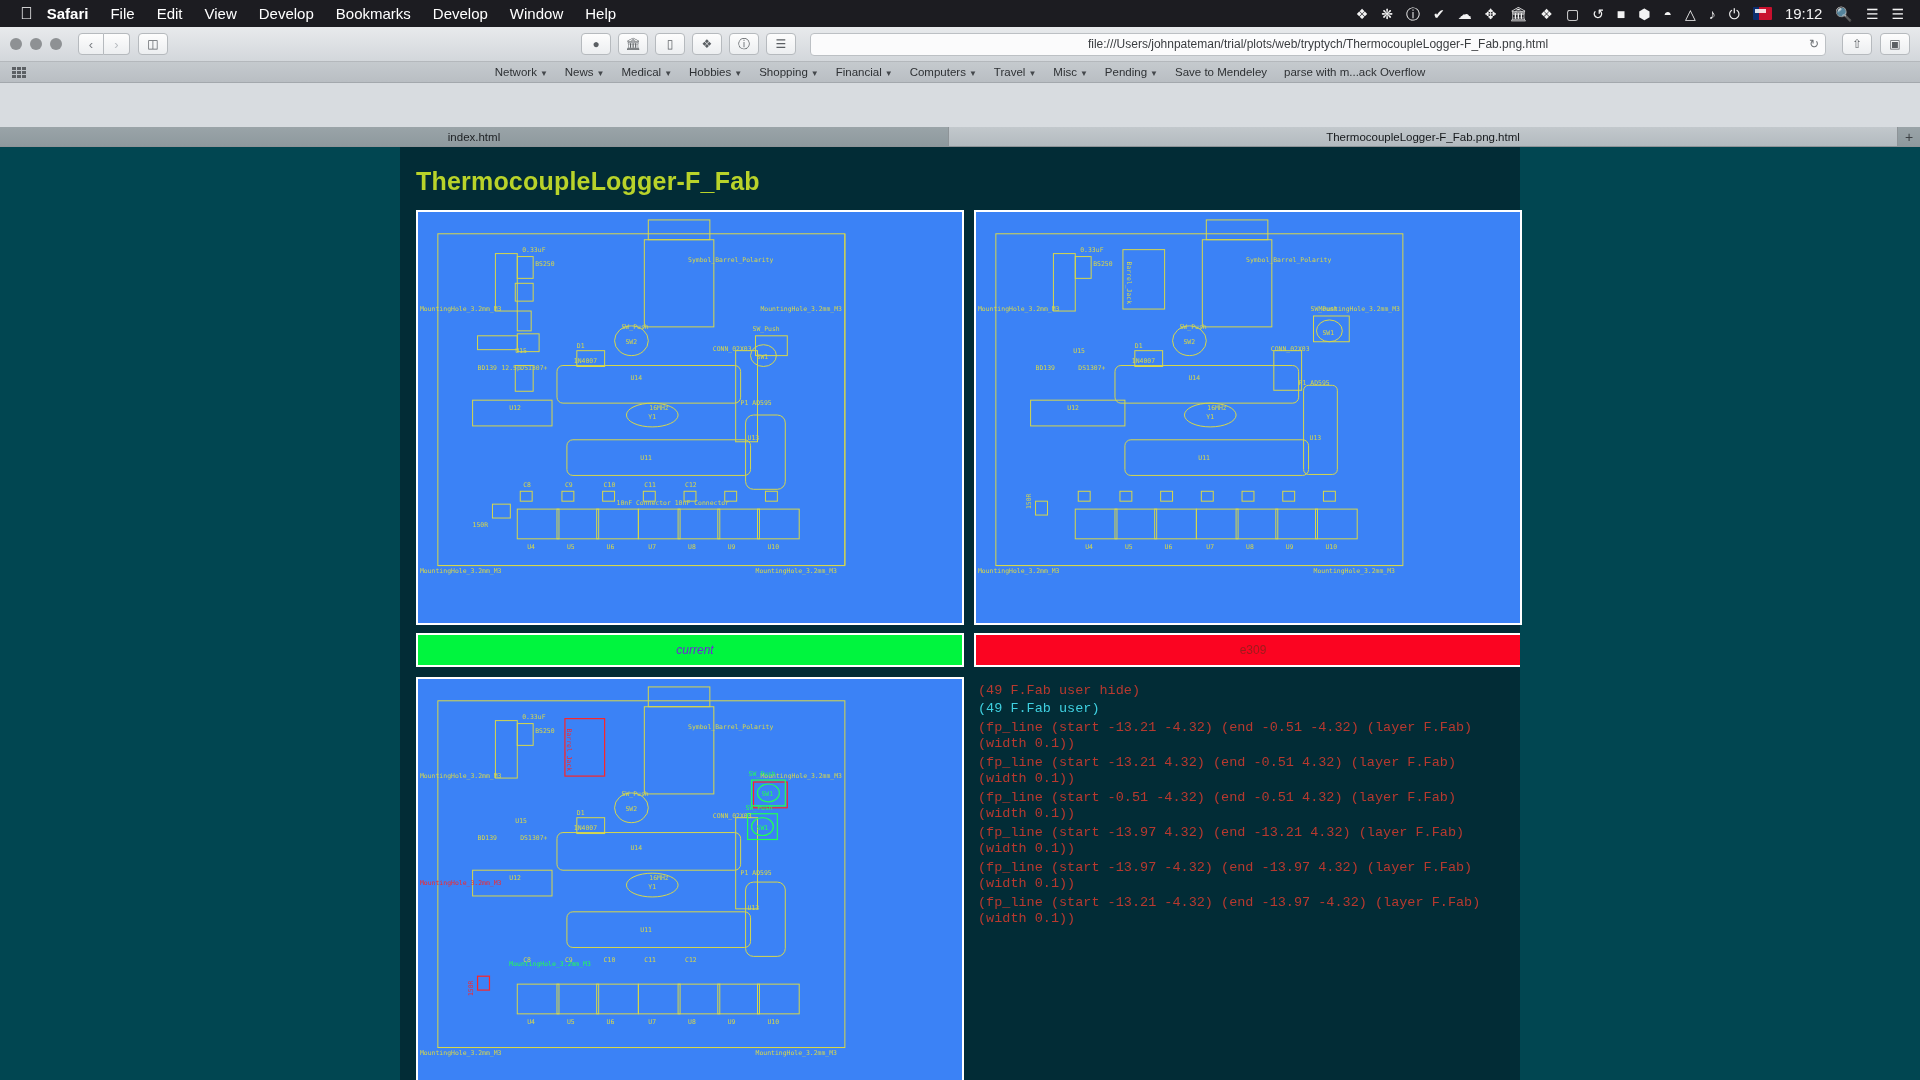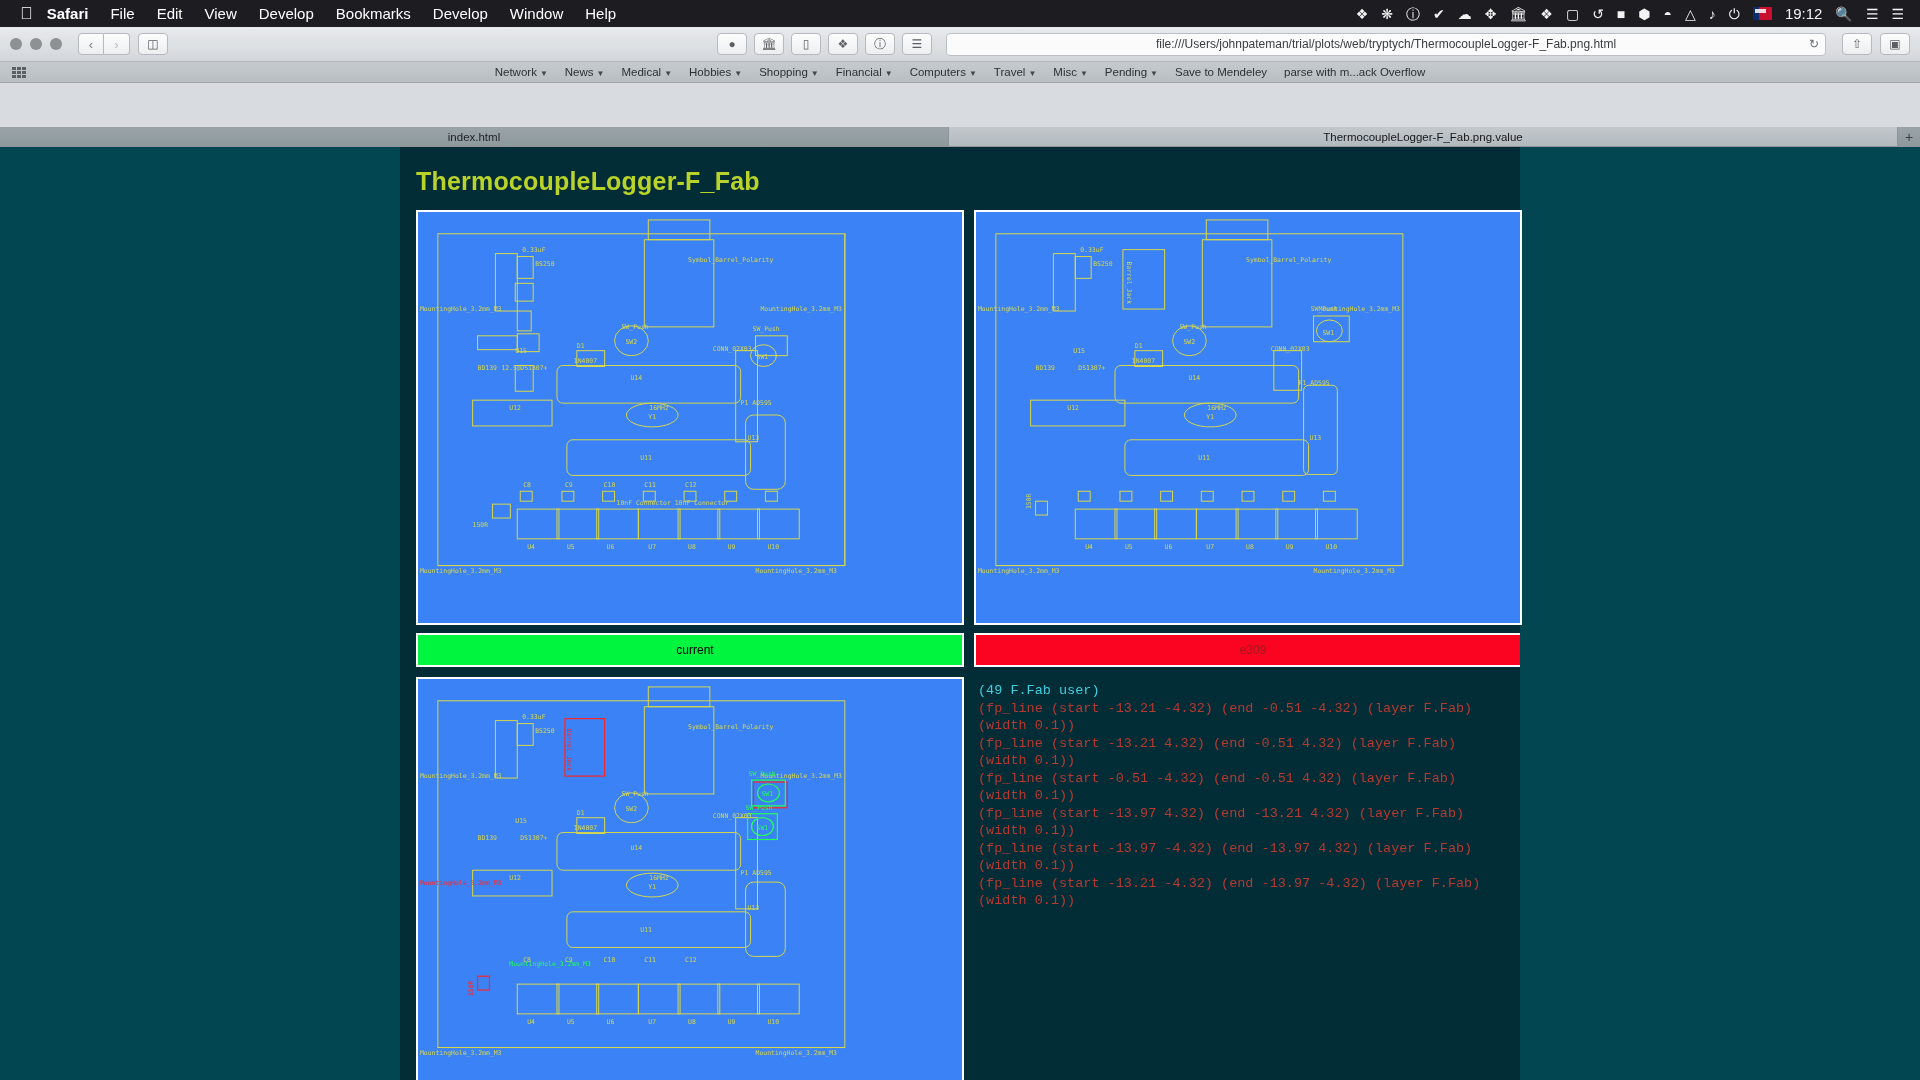--- a/index.html
+++ b/index.html
@@ -32,21 +32,21 @@
   .navbtn { width:26px; height:22px; border:1px solid #b6babe; background:
       linear-gradient(#fdfdfd,#eceef0); border-radius:4px; color:#7a7e82;
       font-size:13px; display:flex; align-items:center; justify-content:center; }
   .navpair { display:flex; }
   .navpair .navbtn:first-child { border-radius:4px 0 0 4px; }
   .navpair .navbtn:last-child { border-radius:0 4px 4px 0; border-left:none; color:#b8bcc0;}
   .sqbtn { width:30px; height:22px; border:1px solid #b6babe; background:
       linear-gradient(#fdfdfd,#eceef0); border-radius:4px; display:flex;
       align-items:center; justify-content:center; color:#5b5f63; font-size:12px; }
   #ext-icons { margin-left:auto; display:flex; gap:7px; align-items:center; }
-  #urlbar { width:880px; height:23px; background:#fbfbfc; border:1px solid #bcc0c4;
+  #urlbar { width:1016px; height:23px; background:#fbfbfc; border:1px solid #bcc0c4;
     border-radius:4px; display:flex; align-items:center; justify-content:center;
     position:relative; margin-left:6px; }
   #urlbar .urltext { font-size:12px; color:#3a3d40; }
   #urlbar .reload { position:absolute; right:6px; font-size:12px; color:#6a6e72; }
   #tb-right { display:flex; gap:8px; margin-left:8px; }
 
   #bookmarks { height:21px; background:linear-gradient(#c5cace,#b9bec3);
     border-bottom:1px solid #a3a8ad; display:flex; align-items:center;
     font-size:11.5px; color:#2e3134; position:relative; }
   #bm-grid { position:absolute; left:12px; width:14px; height:11px;
@@ -75,21 +75,21 @@
   h1#title { color:#b9d32a; font-size:25px; font-weight:bold; margin:6px 0 14px 0;
     padding-left:0; letter-spacing:.2px; }
 
   #grid { display:grid; grid-template-columns:548px 548px; gap:10px; }
   .panel { border:2px solid #fff; background:#3b82f6; position:relative;
     overflow:hidden; }
   .panel.top { height:415px; }
   .panel.bottom { height:430px; }
   .bar { height:34px; display:flex; align-items:center; padding-left:10px;
     font-size:12px; margin-top:8px; border:2px solid #fff; }
-  .bar.green { background:#00f53e; color:#000000; justify-content:center;}
+  .bar.green { background:#00f53e; color:#6d28d9; justify-content:center;font-style:italic;}
   .bar.red   { background:#fb0421; color:#9b1c1c; justify-content:center;}
 
   
   .pcb { position:absolute; inset:0; }
   .pcb svg { width:100%; height:100%; display:block; }
 
   #code { padding:6px 0 0 4px; font-family:"Liberation Mono", monospace;
     font-size:13.5px; line-height:1.22; }
   #code div { color:#b8392f; white-space:pre-wrap; word-break:break-word;
     max-width:530px; margin-bottom:2px; }
@@ -193,21 +193,21 @@
       <span class="bm"><span>Travel</span><span class="caret">▼</span></span>
       <span class="bm"><span>Misc</span><span class="caret">▼</span></span>
       <span class="bm"><span>Pending</span><span class="caret">▼</span></span>
       <span class="bm">Save to Mendeley</span>
       <span class="bm">parse with m...ack Overflow</span>
     </div>
   </div>
 
   <div id="tabbar">
     <div class="tab">index.html</div>
-    <div class="tab active">ThermocoupleLogger-F_Fab.png.value</div>
+    <div class="tab active">ThermocoupleLogger-F_Fab.png.html</div>
     <div id="newtab">+</div>
   </div>
 
   <div id="page">
     <div id="page-left-gutter"></div>
 
     <div id="page-body">
       <h1 id="title">ThermocoupleLogger-F_Fab</h1>
 
       <div id="grid">
@@ -476,20 +476,21 @@
                   <text x="330" y="132">SW_Push</text>
                   <text x="341" y="152">SW1</text>
                   <text x="92" y="290">MountingHole_3.2mm_M3</text>
                 </g>
               </svg>
             </div>
           </div>
         </div>
 
         <div id="code">
+          <div>(49 F.Fab user hide)</div>
           <div class="cyan">(49 F.Fab user)</div>
           <div>(fp_line (start -13.21 -4.32) (end -0.51 -4.32) (layer F.Fab) (width 0.1))</div>
           <div>(fp_line (start -13.21 4.32) (end -0.51 4.32) (layer F.Fab) (width 0.1))</div>
           <div>(fp_line (start -0.51 -4.32) (end -0.51 4.32) (layer F.Fab) (width 0.1))</div>
           <div>(fp_line (start -13.97 4.32) (end -13.21 4.32) (layer F.Fab) (width 0.1))</div>
           <div>(fp_line (start -13.97 -4.32) (end -13.97 4.32) (layer F.Fab) (width 0.1))</div>
           <div>(fp_line (start -13.21 -4.32) (end -13.97 -4.32) (layer F.Fab) (width 0.1))</div>
         </div>
 
       </div>

